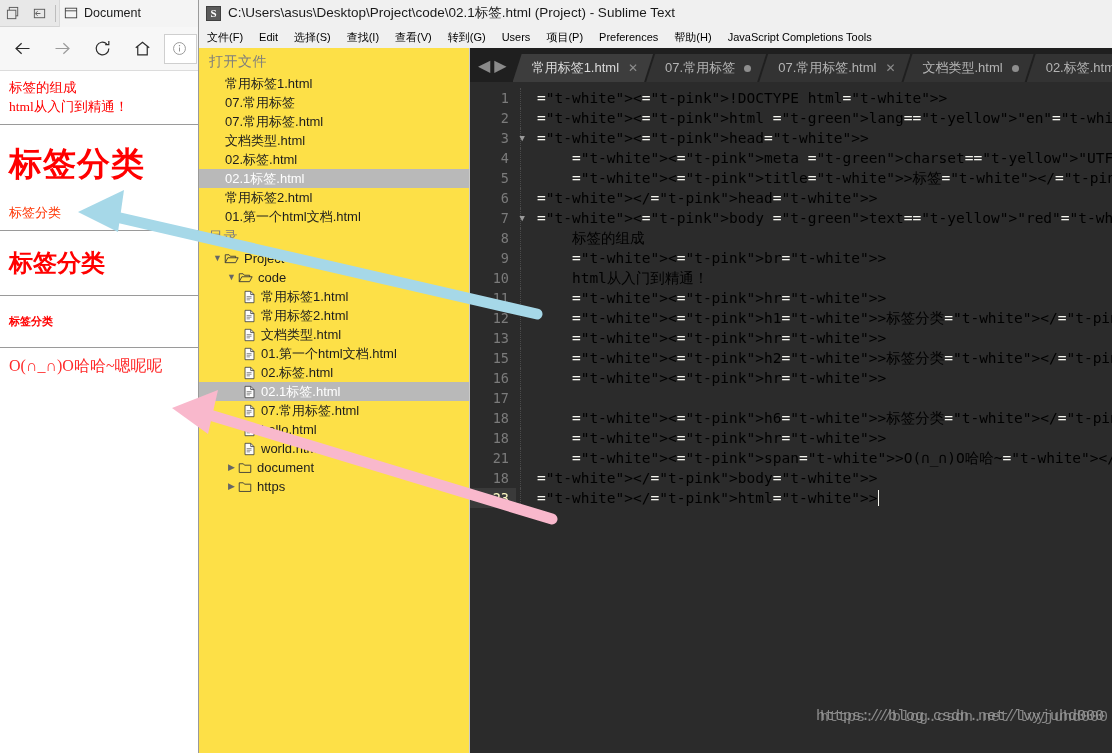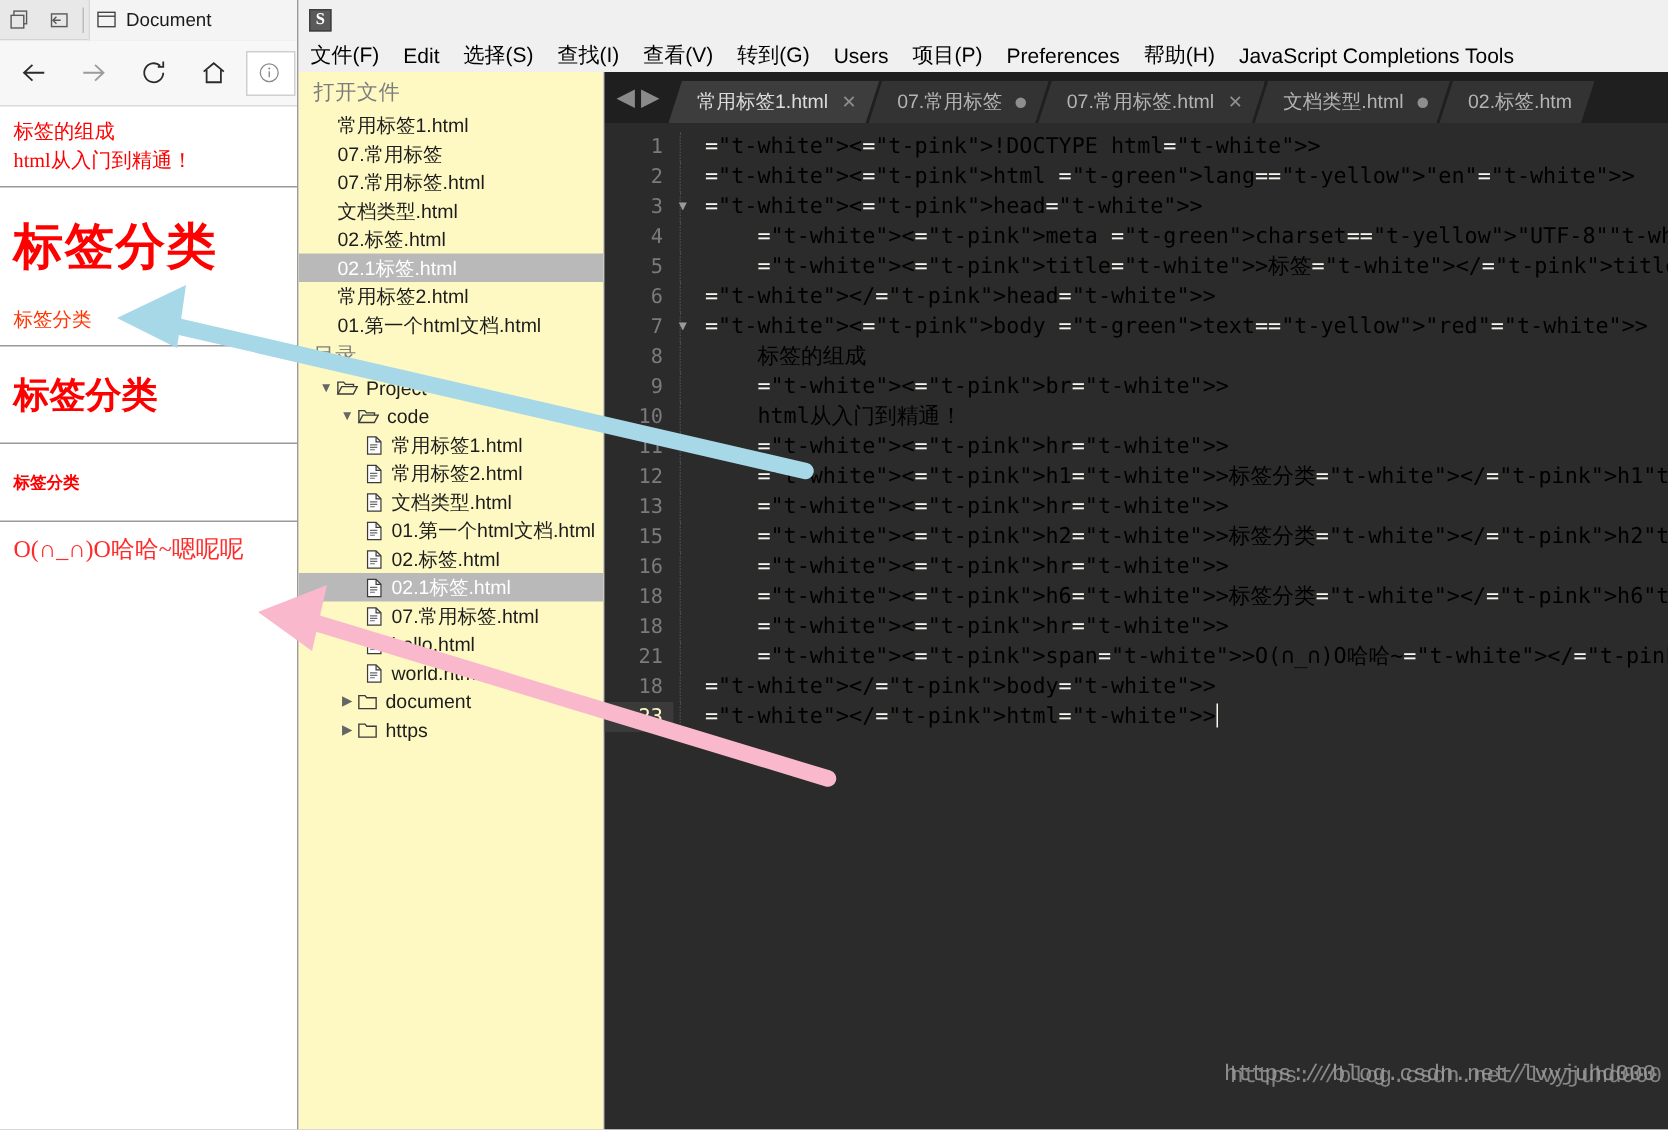--- a/index.html
+++ b/index.html
@@ -69,27 +69,27 @@
   .st-logo {
     width: 15px; height: 15px; background: #5a5a5a; color: #fff;
     font-size: 11px; font-weight: bold; display: flex; align-items: center;
     justify-content: center; border: 1px solid #3f3f3f; font-family: "Liberation Serif", serif;
   }
   .st-title-text { font-size: 13.5px; color: #1a1a1a; white-space: nowrap; }
   .st-menubar {
     height: 22px; background: #f0f0f0; display: flex; align-items: center;
     padding-left: 8px; gap: 16px; white-space: nowrap;
   }
-  .st-menu-item { font-size: 14px; color: #000; cursor: default; }
+  .st-menu-item { font-size: 11px; color: #000; cursor: default; }
 
   .st-body { position: absolute; top: 48px; left: 0; right: 0; bottom: 0; display: flex; }
 
   
   .st-sidebar {
-    width: 204px; background: #fef9c3; border-right: 1px solid #cacaca;
+    width: 271px; background: #fde047; border-right: 1px solid #cacaca;
     padding-top: 3px; overflow: hidden; position: relative;
   }
   .st-sb-header {
     font-size: 14px; color: #7d7d7d; padding: 2px 0 3px 10px; letter-spacing: .5px;
   }
   .st-sb-row {
     font-size: 13px; color: #1d1d1d; padding: 1px 0 1px 26px; height: 19px;
     line-height: 17px; white-space: nowrap; display: flex; align-items: center;
   }
   .st-sb-row.sel { background: #b9b9b9; color: #ffffff; }
@@ -224,20 +224,21 @@
       <div class="br-h6">标签分类</div>
       <hr class="br-hr">
       <div class="br-span">O(∩_∩)O哈哈~嗯呢呢</div>
     </div>
   </div>
 
   <div id="sublime">
 
     <div class="st-title">
       <span class="st-logo">S</span>
+      <span class="st-title-text">C:\Users\asus\Desktop\Project\code\02.1标签.html (Project) - Sublime Text</span>
     </div>
 
     <div class="st-menubar">
       <span class="st-menu-item">文件(F)</span>
       <span class="st-menu-item">Edit</span>
       <span class="st-menu-item">选择(S)</span>
       <span class="st-menu-item">查找(I)</span>
       <span class="st-menu-item">查看(V)</span>
       <span class="st-menu-item">转到(G)</span>
       <span class="st-menu-item">Users</span>
@@ -447,20 +448,21 @@
             <div class="cl"><div class="gut">6</div><div class="src"><span class<span="" class="t-white">=</span>"t-white"&gt;&lt;/<span class<span="" class="t-white">=</span>"t-pink"&gt;head<span class<span="" class="t-white">=</span>"t-white"&gt;&gt;</div></div>
             <div class="cl"><div class="gut">7<span class="fold">▼</span></div><div class="src"><span class<span="" class="t-white">=</span>"t-white"&gt;&lt;<span class<span="" class="t-white">=</span>"t-pink"&gt;body <span class<span="" class="t-white">=</span>"t-green"&gt;text<span class="t-white">=</span><span class<span="" class="t-white">=</span>"t-yellow"&gt;"red"<span class<span="" class="t-white">=</span>"t-white"&gt;&gt;</div></div>
             <div class="cl"><div class="gut">8</div><div class="src">    标签的组成</div></div>
             <div class="cl"><div class="gut">9</div><div class="src">    <span class<span="" class="t-white">=</span>"t-white"&gt;&lt;<span class<span="" class="t-white">=</span>"t-pink"&gt;br<span class<span="" class="t-white">=</span>"t-white"&gt;&gt;</div></div>
             <div class="cl"><div class="gut">10</div><div class="src">    html从入门到精通！</div></div>
             <div class="cl"><div class="gut">11</div><div class="src">    <span class<span="" class="t-white">=</span>"t-white"&gt;&lt;<span class<span="" class="t-white">=</span>"t-pink"&gt;hr<span class<span="" class="t-white">=</span>"t-white"&gt;&gt;</div></div>
             <div class="cl"><div class="gut">12</div><div class="src">    <span class<span="" class="t-white">=</span>"t-white"&gt;&lt;<span class<span="" class="t-white">=</span>"t-pink"&gt;h1<span class<span="" class="t-white">=</span>"t-white"&gt;&gt;标签分类<span class<span="" class="t-white">=</span>"t-white"&gt;&lt;/<span class<span="" class="t-white">=</span>"t-pink"&gt;h1"t-white"&gt;&gt;标签分类</div></div>
             <div class="cl"><div class="gut">13</div><div class="src">    <span class<span="" class="t-white">=</span>"t-white"&gt;&lt;<span class<span="" class="t-white">=</span>"t-pink"&gt;hr<span class<span="" class="t-white">=</span>"t-white"&gt;&gt;</div></div>
             <div class="cl"><div class="gut">15</div><div class="src">    <span class<span="" class="t-white">=</span>"t-white"&gt;&lt;<span class<span="" class="t-white">=</span>"t-pink"&gt;h2<span class<span="" class="t-white">=</span>"t-white"&gt;&gt;标签分类<span class<span="" class="t-white">=</span>"t-white"&gt;&lt;/<span class<span="" class="t-white">=</span>"t-pink"&gt;h2"t-white"&gt;&gt;</div></div>
             <div class="cl"><div class="gut">16</div><div class="src">    <span class<span="" class="t-white">=</span>"t-white"&gt;&lt;<span class<span="" class="t-white">=</span>"t-pink"&gt;hr<span class<span="" class="t-white">=</span>"t-white"&gt;&gt;</div></div>
+            <div class="cl"><div class="gut">17</div><div class="src"></div></div>
             <div class="cl"><div class="gut">18</div><div class="src">    <span class<span="" class="t-white">=</span>"t-white"&gt;&lt;<span class<span="" class="t-white">=</span>"t-pink"&gt;h6<span class<span="" class="t-white">=</span>"t-white"&gt;&gt;标签分类<span class<span="" class="t-white">=</span>"t-white"&gt;&lt;/<span class<span="" class="t-white">=</span>"t-pink"&gt;h6"t-white"&gt;&gt;</div></div>
             <div class="cl"><div class="gut">18</div><div class="src">    <span class<span="" class="t-white">=</span>"t-white"&gt;&lt;<span class<span="" class="t-white">=</span>"t-pink"&gt;hr<span class<span="" class="t-white">=</span>"t-white"&gt;&gt;</div></div>
             <div class="cl"><div class="gut">21</div><div class="src">    <span class<span="" class="t-white">=</span>"t-white"&gt;&lt;<span class<span="" class="t-white">=</span>"t-pink"&gt;span<span class<span="" class="t-white">=</span>"t-white"&gt;&gt;O(∩_∩)O哈哈~<span class<span="" class="t-white">=</span>"t-white"&gt;&lt;/<span class<span="" class="t-white">=</span>"t-pink"&gt;span"t-white"&gt;&gt;嗯呢呢</div></div>
             <div class="cl"><div class="gut">18</div><div class="src"><span class<span="" class="t-white">=</span>"t-white"&gt;&lt;/<span class<span="" class="t-white">=</span>"t-pink"&gt;body<span class<span="" class="t-white">=</span>"t-white"&gt;&gt;</div></div>
             <div class="cl"><div class="gut cur">23</div><div class="src"><span class<span="" class="t-white">=</span>"t-white"&gt;&lt;/<span class<span="" class="t-white">=</span>"t-pink"&gt;html<span class<span="" class="t-white">=</span>"t-white"&gt;&gt;<span class="caret"></span></div></div>
           </div>
       </div>
     </div>
 
     <div class="watermark">

